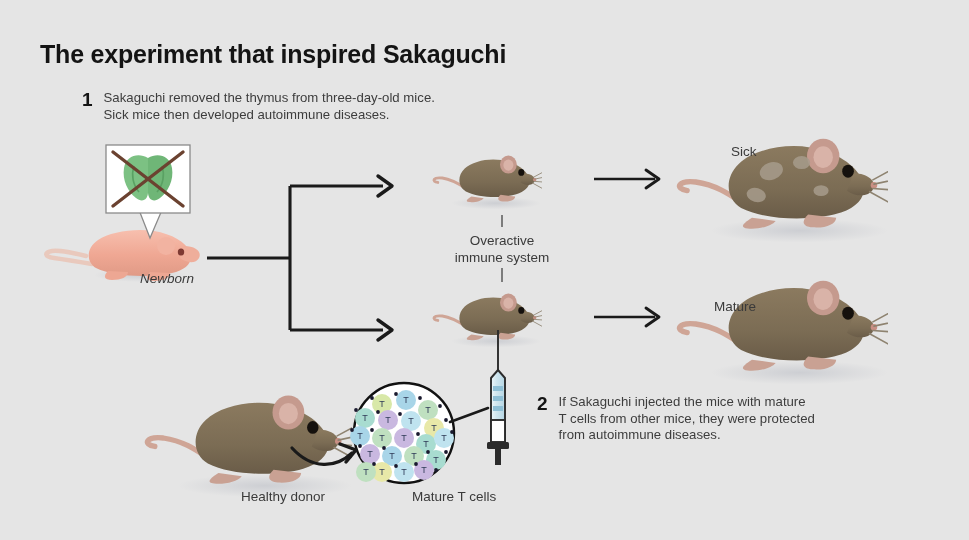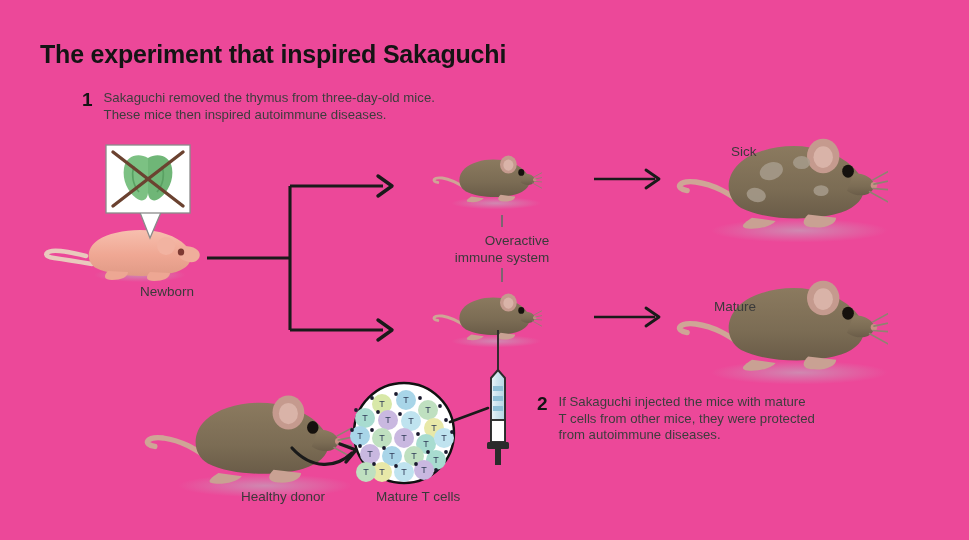--- a/index.html
+++ b/index.html
@@ -4,21 +4,21 @@
 <style>
   html, body {
     margin: 0;
     padding: 0;
     background: #ffffff;
   }
   #stage {
     position: relative;
     width: 969px;
     height: 540px;
-    background: #ec4899;
+    background: #e5e5e5;
     overflow: hidden;
     font-family: "Liberation Sans", sans-serif;
     color: #1a1a1a;
   }
 
   
   #title {
     position: absolute;
     left: 40px;
     top: 40px;
@@ -50,32 +50,32 @@
   #step1 { left: 82px; top: 90px; }
   #step2 { left: 537px; top: 394px; }
 
   .caption {
     position: absolute;
     font-size: 13.5px;
     color: #3a3a3a;
     white-space: nowrap;
   }
 
-  #cap-newborn { left: 140px; top: 284px; }
+  #cap-newborn { left: 140px; top: 271px; font-style: italic; }
   #cap-sick { left: 731px; top: 144px; }
   #cap-healthy { left: 714px; top: 299px; }
   #cap-donor { left: 241px; top: 489px; text-align: center; }
-  #cap-tcells { left: 376px; top: 489px; }
+  #cap-tcells { left: 412px; top: 489px; }
 
   #cap-immune {
     position: absolute;
     left: 502px;
     top: 232px;
     transform: translateX(-50%);
-    text-align: right;
+    text-align: center;
     font-size: 13.5px;
     line-height: 17px;
     color: #3a3a3a;
     white-space: pre-line;
   }
 
   
   svg.layer {
     position: absolute;
     left: 0;
@@ -89,21 +89,21 @@
 </head>
 <body>
 
 <div id="stage">
 
   <div id="title">The experiment that inspired Sakaguchi</div>
 
   <div class="step" id="step1">
     <div class="step-num">1</div>
     <div class="step-body">Sakaguchi removed the thymus from three-day-old mice.
-These mice then inspired autoimmune diseases.</div>
+Sick mice then developed autoimmune diseases.</div>
   </div>
 
   <div class="step" id="step2">
     <div class="step-num">2</div>
     <div class="step-body">If Sakaguchi injected the mice with mature
 T cells from other mice, they were protected
 from autoimmune diseases.</div>
   </div>
 
   <svg class="layer pointer-evts-none" viewBox="0 0 969 540">

